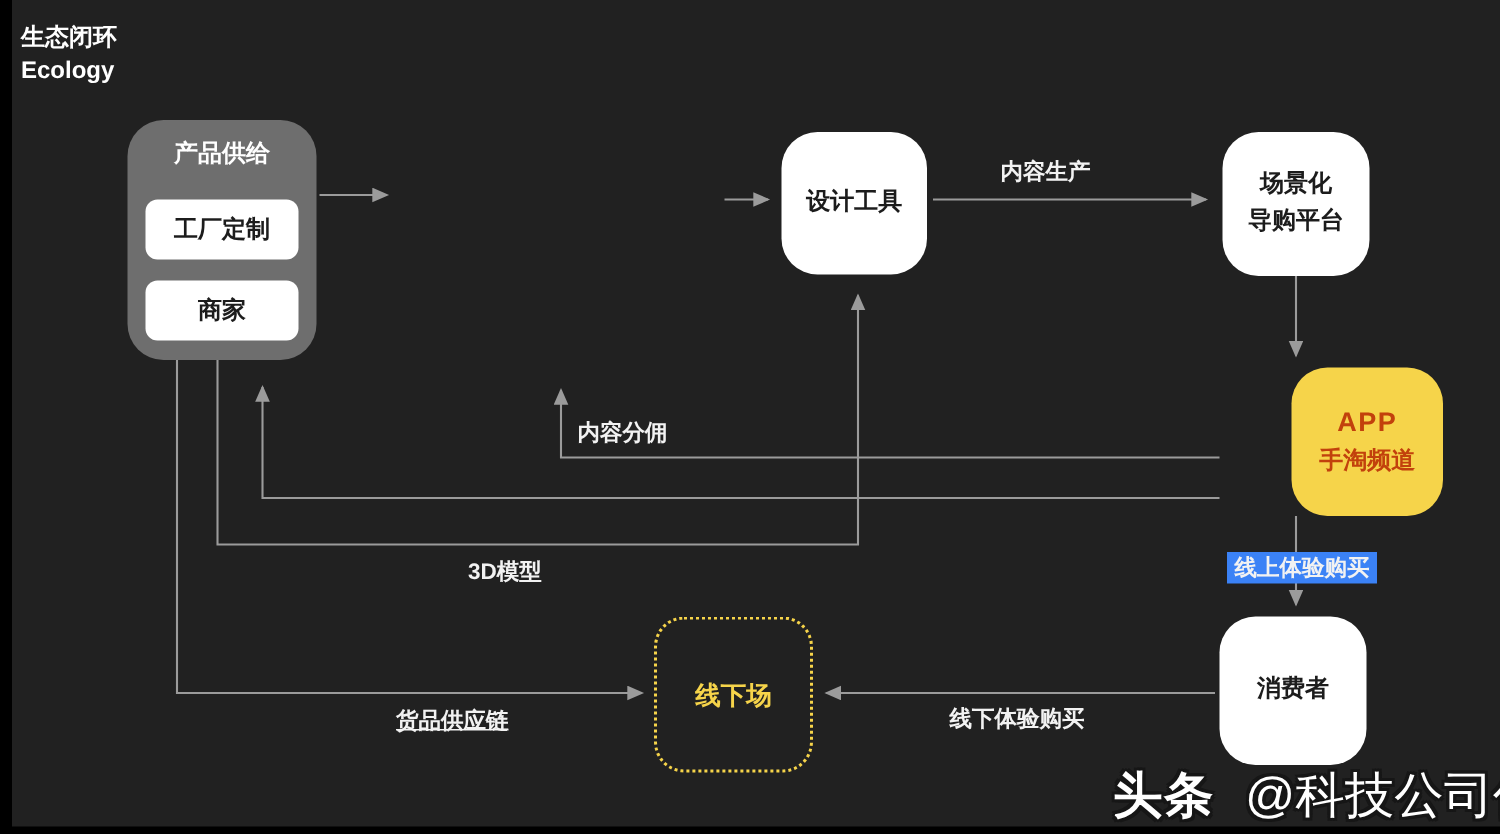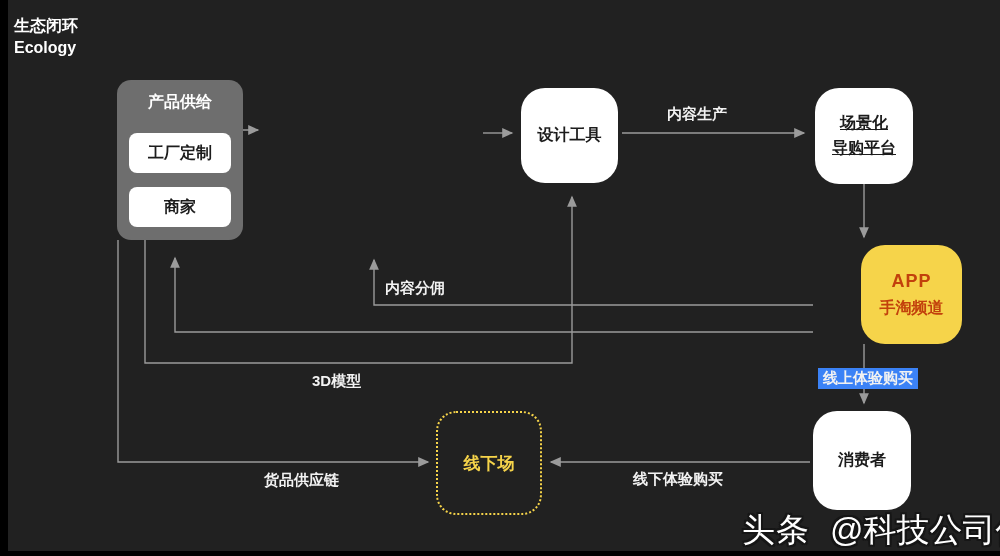--- a/index.html
+++ b/index.html
@@ -5,40 +5,40 @@
   html,body{margin:0;padding:0;background:#000;}
   .canvas{
     position:relative;width:1000px;height:556px;background:#212121;
     overflow:hidden;font-family:"Liberation Sans","DejaVu Sans",sans-serif;
   }
   .edge-strip-left{position:absolute;left:0;top:0;width:8px;height:556px;background:#000;z-index:5;}
   .edge-strip-bottom{position:absolute;left:0;bottom:0;width:1000px;height:5px;background:#000;z-index:5;}
   .page-title{position:absolute;left:14px;top:15px;color:#fff;font-weight:bold;
     font-size:16px;line-height:1.35;z-index:3;}
   svg.wires{position:absolute;left:0;top:0;z-index:1;}
-  .group{position:absolute;background:#6e6e6e;border-radius:14px;z-index:2;margin-left:32px;}
+  .group{position:absolute;background:#6e6e6e;border-radius:24px;z-index:2;}
   .group-title{position:absolute;top:12px;left:0;right:0;text-align:center;color:#fff;
     font-size:16px;font-weight:bold;}
   .chip{position:absolute;background:#fff;border-radius:8px;color:#1c1c1c;font-size:16px;
     font-weight:bold;display:flex;align-items:center;justify-content:center;}
   .node{position:absolute;background:#fff;border-radius:24px;color:#1c1c1c;font-size:16px;
     font-weight:bold;display:flex;flex-direction:column;align-items:center;justify-content:center;
     line-height:1.55;z-index:2;text-align:center;}
   .node.yellow{background:#f6d44a;color:#c2410c;margin-left:48px;}
   .node.app .l1{font-size:18px;letter-spacing:1px;}
   .offline-node{position:absolute;background:transparent;border:2px dotted #f6d44a;border-radius:20px;
     color:#f6d44a;font-size:17px;font-weight:bold;display:flex;align-items:center;justify-content:center;
     z-index:2;}
   .edge-label{position:absolute;color:#f2f2f2;font-size:15px;font-weight:bold;z-index:3;white-space:nowrap;}
   .edge-label.masked{background:#3b82f6;padding:1px 4px;text-align:center;}
   .watermark{position:absolute;left:742px;top:508px;z-index:4;white-space:nowrap;color:#fff;
     font-size:33px;
     text-shadow:-2px -2px 0 #161616,2px -2px 0 #161616,-2px 2px 0 #161616,2px 2px 0 #161616,
       0 2px 0 #161616,0 -2px 0 #161616,2px 0 0 #161616,-2px 0 0 #161616;}
-  .watermark .brand{font-weight:400;letter-spacing:1px;margin-right:20px;}
+  .watermark .brand{font-weight:700;letter-spacing:1px;margin-right:20px;}
   .watermark .account{font-weight:500;}
 </style>
 </head>
 <body>
 
 <div class="canvas">
 
   <svg class="wires" width="1000" height="556" viewBox="0 0 1000 556">
     <defs>
       <marker id="arr" markerWidth="9" markerHeight="8" refX="7" refY="3.5" orient="auto">
@@ -68,42 +68,42 @@
     <div class="group-title">产品供给</div>
     <div class="chip" style="left:12px;top:107px;width:102px;height:40px;">商家</div>
     <div class="chip" style="left:12px;top:53px;width:102px;height:40px;">工厂定制</div>
   </div>
 
 
   <div class="node" style="left:521px;top:88px;width:97px;height:95px;">
     <div>设计工具</div>
   </div>
 
-  <div class="node" style="left:815px;top:88px;width:98px;height:96px;text-decoration:underline;">
+  <div class="node" style="left:815px;top:88px;width:98px;height:96px;">
     <div>场景化</div>
     <div>导购平台</div>
   </div>
 
   <div class="node yellow app" style="left:813px;top:245px;width:101px;height:99px;">
     <div class="l1">APP</div>
     <div>手淘频道</div>
   </div>
 
   <div class="node" style="left:813px;top:411px;width:98px;height:99px;">
     <div>消费者</div>
   </div>
 
   <div class="offline-node" style="left:436px;top:411px;width:102px;height:100px;">
     <div>线下场</div>
   </div>
 
   <div class="edge-label" style="left:667px;top:105px;width:100px;">内容生产</div>
   <div class="edge-label" style="left:385px;top:279px;">内容分佣</div>
   <div class="edge-label" style="left:312px;top:372px;">3D模型</div>
-  <div class="edge-label" style="left:264px;top:471px;">货品供应链</div>
+  <div class="edge-label" style="left:264px;top:471px;text-decoration:underline;">货品供应链</div>
   <div class="edge-label masked" style="left:818px;top:368px;width:92px;">线上体验购买</div>
   <div class="edge-label" style="left:633px;top:470px;">线下体验购买</div>
 
   <div class="watermark">
     <span class="brand">头条</span><span class="account">@科技公司价值</span>
   </div>
 
   <div class="edge-strip-left"></div>
   <div class="edge-strip-bottom"></div>
 </div>

